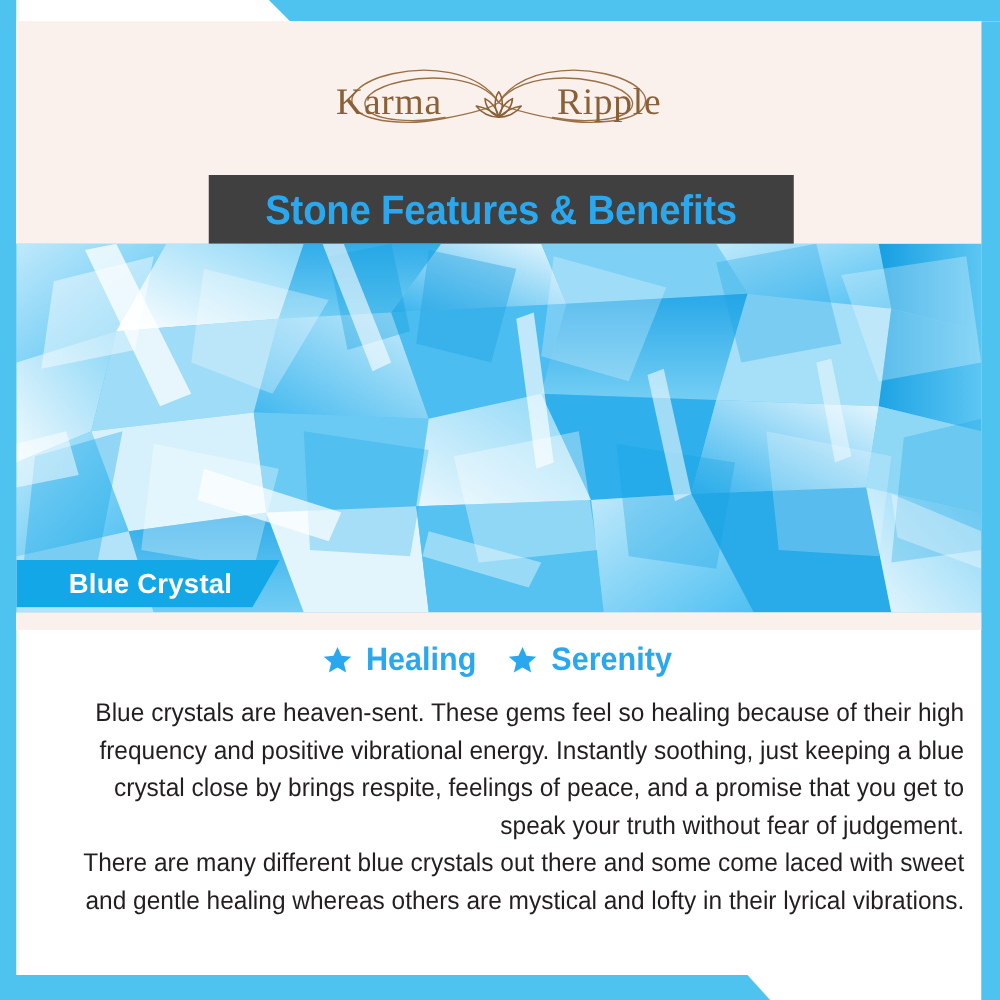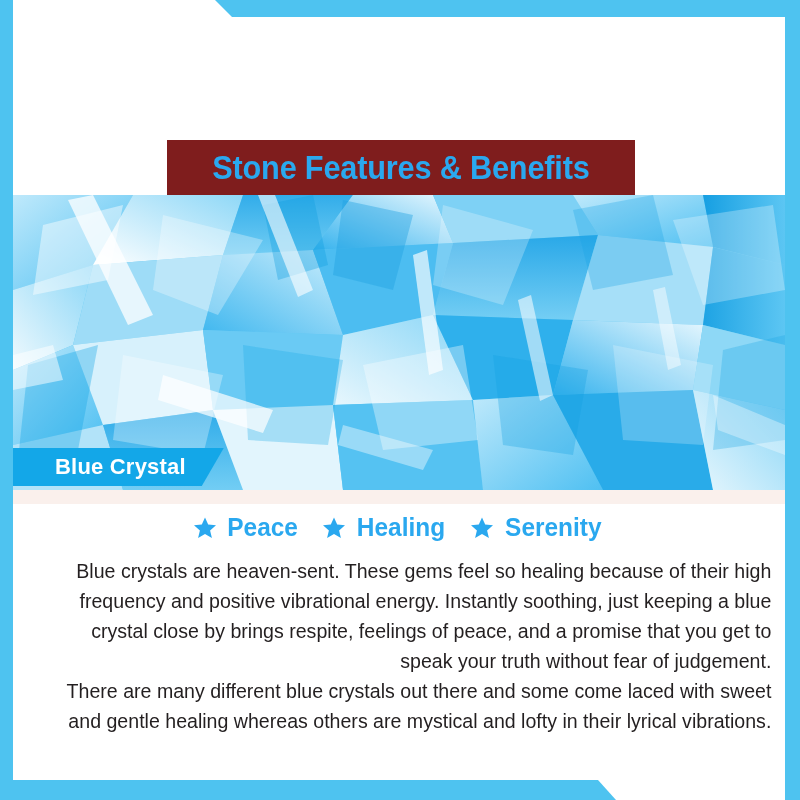--- a/index.html
+++ b/index.html
@@ -115,21 +115,21 @@
     z-index: 3;
   }
 
   
   .title-plate {
     position: absolute;
     left: 167px;
     top: 140px;
     width: 468px;
     height: 55px;
-    background: #7f1d1d;
+    background: #404040;
     display: flex;
     align-items: center;
     justify-content: center;
   }
   .title-text {
     font-family: "Liberation Sans Narrow", "Liberation Sans", sans-serif;
     font-weight: bold;
     font-size: 33px;
     color: #2aa8ef;
     letter-spacing: -0.2px;
@@ -230,20 +230,46 @@
 </head>
 <body>
 
 <div id="page">
 
   <div class="deco-top-band"></div>
   <div class="deco-right-strip"></div>
   <div class="deco-left-strip"></div>
   <div class="deco-bottom-band"></div>
 
+  <div class="header-panel">
+
+    <div class="brand">
+      <div class="brand-inner">
+        <svg class="brand-swoosh" viewBox="0 0 290 66">
+          <g fill="none" stroke="#9a7046" stroke-width="1.1" stroke-linecap="round">
+            <path d="M145 33 C 128 6, 86 4, 60 10 C 34 16, 22 28, 30 38 C 38 48, 70 52, 100 46 C 122 42, 138 38, 145 33 Z"></path>
+            <path d="M145 33 C 130 12, 92 11, 68 16 C 44 21, 33 31, 40 39 C 47 47, 76 50, 102 45"></path>
+            <path d="M145 33 C 162 6, 204 4, 230 10 C 256 16, 268 28, 260 38 C 252 48, 220 52, 190 46 C 168 42, 152 38, 145 33 Z"></path>
+            <path d="M145 33 C 160 12, 198 11, 222 16 C 246 21, 257 31, 250 39 C 243 47, 214 50, 188 45"></path>
+          </g>
+        </svg>
+        <span class="brand-word left">Karma</span>
+        <svg class="brand-lotus" width="44" height="34" viewBox="0 0 44 34">
+          <g fill="none" stroke="#8a6037" stroke-width="1.2" stroke-linecap="round" stroke-linejoin="round">
+            <path d="M22 7 C 18.5 12, 18 20, 22 27 C 26 20, 25.5 12, 22 7 Z"></path>
+            <path d="M22 27 C 16 25, 11.5 19.5, 11 12.5 C 16 15, 20.5 20.5, 22 27 Z"></path>
+            <path d="M22 27 C 28 25, 32.5 19.5, 33 12.5 C 28 15, 23.5 20.5, 22 27 Z"></path>
+            <path d="M22 27.5 C 15 27.5, 8 24, 4 18.5 C 9.5 19.5, 17 22.5, 22 27.5 Z"></path>
+            <path d="M22 27.5 C 29 27.5, 36 24, 40 18.5 C 34.5 19.5, 27 22.5, 22 27.5 Z"></path>
+          </g>
+        </svg>
+        <span class="brand-word right">Ripple</span>
+      </div>
+    </div>
+  </div>
 
   <div class="title-plate">
     <span class="title-text">Stone Features &amp; Benefits</span>
   </div>
 
   <div class="hero">
     <svg width="772" height="295" viewBox="0 0 772 295" preserveAspectRatio="none">
       <defs>
         <linearGradient id="gA" x1="0" y1="0" x2="1" y2="1">
           <stop offset="0" stop-color="#bfe9fb"></stop>
@@ -329,26 +355,20 @@
     </svg>
   </div>
 
   <div class="hero-label">
     <span class="hero-label-text">Blue Crystal</span>
   </div>
 
   <div class="hero-underline"></div>
 
   <div class="keywords">
-    <div class="keyword">
-      <svg class="keyword-star" width="24" height="24" viewBox="0 0 24 24">
-        <polygon points="12,1.5 15.2,8.6 23,9.3 17.1,14.4 18.9,22 12,18 5.1,22 6.9,14.4 1,9.3 8.8,8.6" fill="#2aa8ef"></polygon>
-      </svg>
-      <span class="keyword-label">Peace</span>
-    </div>
     <div class="keyword">
       <svg class="keyword-star" width="24" height="24" viewBox="0 0 24 24">
         <polygon points="12,1.5 15.2,8.6 23,9.3 17.1,14.4 18.9,22 12,18 5.1,22 6.9,14.4 1,9.3 8.8,8.6" fill="#2aa8ef"></polygon>
       </svg>
       <span class="keyword-label">Healing</span>
     </div>
     <div class="keyword">
       <svg class="keyword-star" width="24" height="24" viewBox="0 0 24 24">
         <polygon points="12,1.5 15.2,8.6 23,9.3 17.1,14.4 18.9,22 12,18 5.1,22 6.9,14.4 1,9.3 8.8,8.6" fill="#2aa8ef"></polygon>
       </svg>

